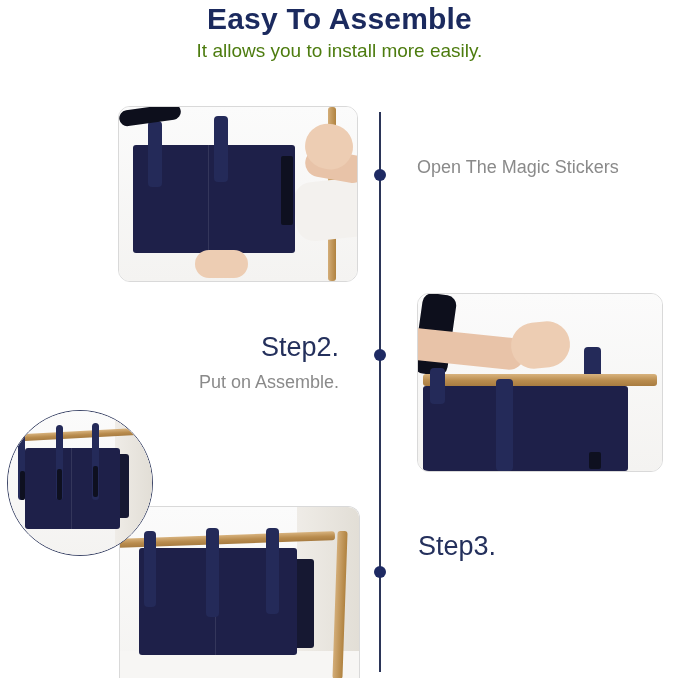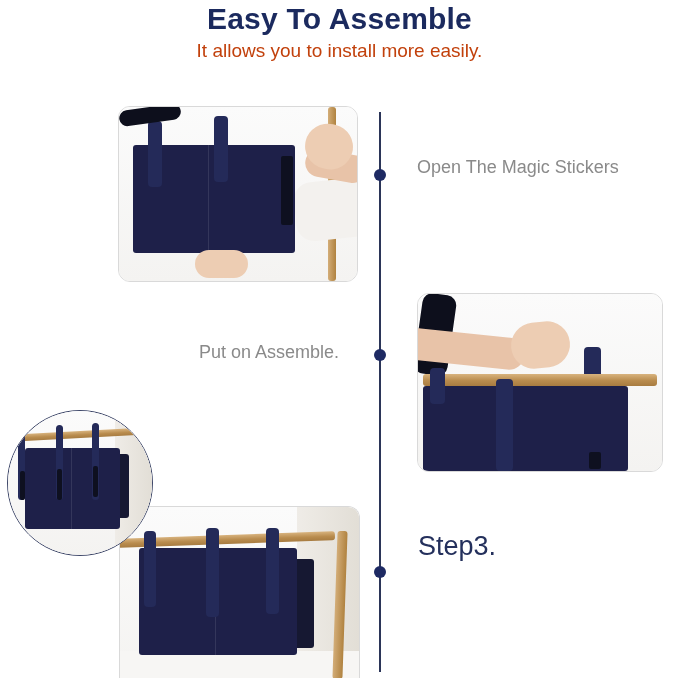--- a/index.html
+++ b/index.html
@@ -16,21 +16,21 @@
   .title{
     position:absolute;left:0;right:0;top:2px;
     text-align:center;
     font-size:30px;font-weight:700;letter-spacing:.2px;
     color:#1b2a5e;
   }
   .subtitle{
     position:absolute;left:0;right:0;top:40px;
     text-align:center;
     font-size:19px;font-weight:400;
-    color:#c2410c;
+    color:#4d7c0f;
   }
 
   
   .timeline-line{
     position:absolute;left:379px;top:112px;
     width:1.5px;height:560px;
     background:#2b3558;
   }
   .tl-dot{
     position:absolute;width:12px;height:12px;border-radius:50%;
@@ -164,20 +164,21 @@
       <div class="skin2 p1-hand"></div>
       <div class="skin2 p1-hand2"></div>
     </div>
   </div>
 
   <div class="step step1">
     <div class="step-sub">Open The Magic Stickers</div>
   </div>
 
   <div class="step step2">
+    <div class="step-head">Step2.</div>
     <div class="step-sub">Put on Assemble.</div>
   </div>
 
   <div class="photo photo2">
     <div class="photo-inner">
       <div class="wall"></div>
       <div class="p2-blackstrap"></div>
       <div class="strap p2-strap-c"></div>
       <div class="rail p2-rail"></div>
       <div class="caddy p2-bag"></div>

